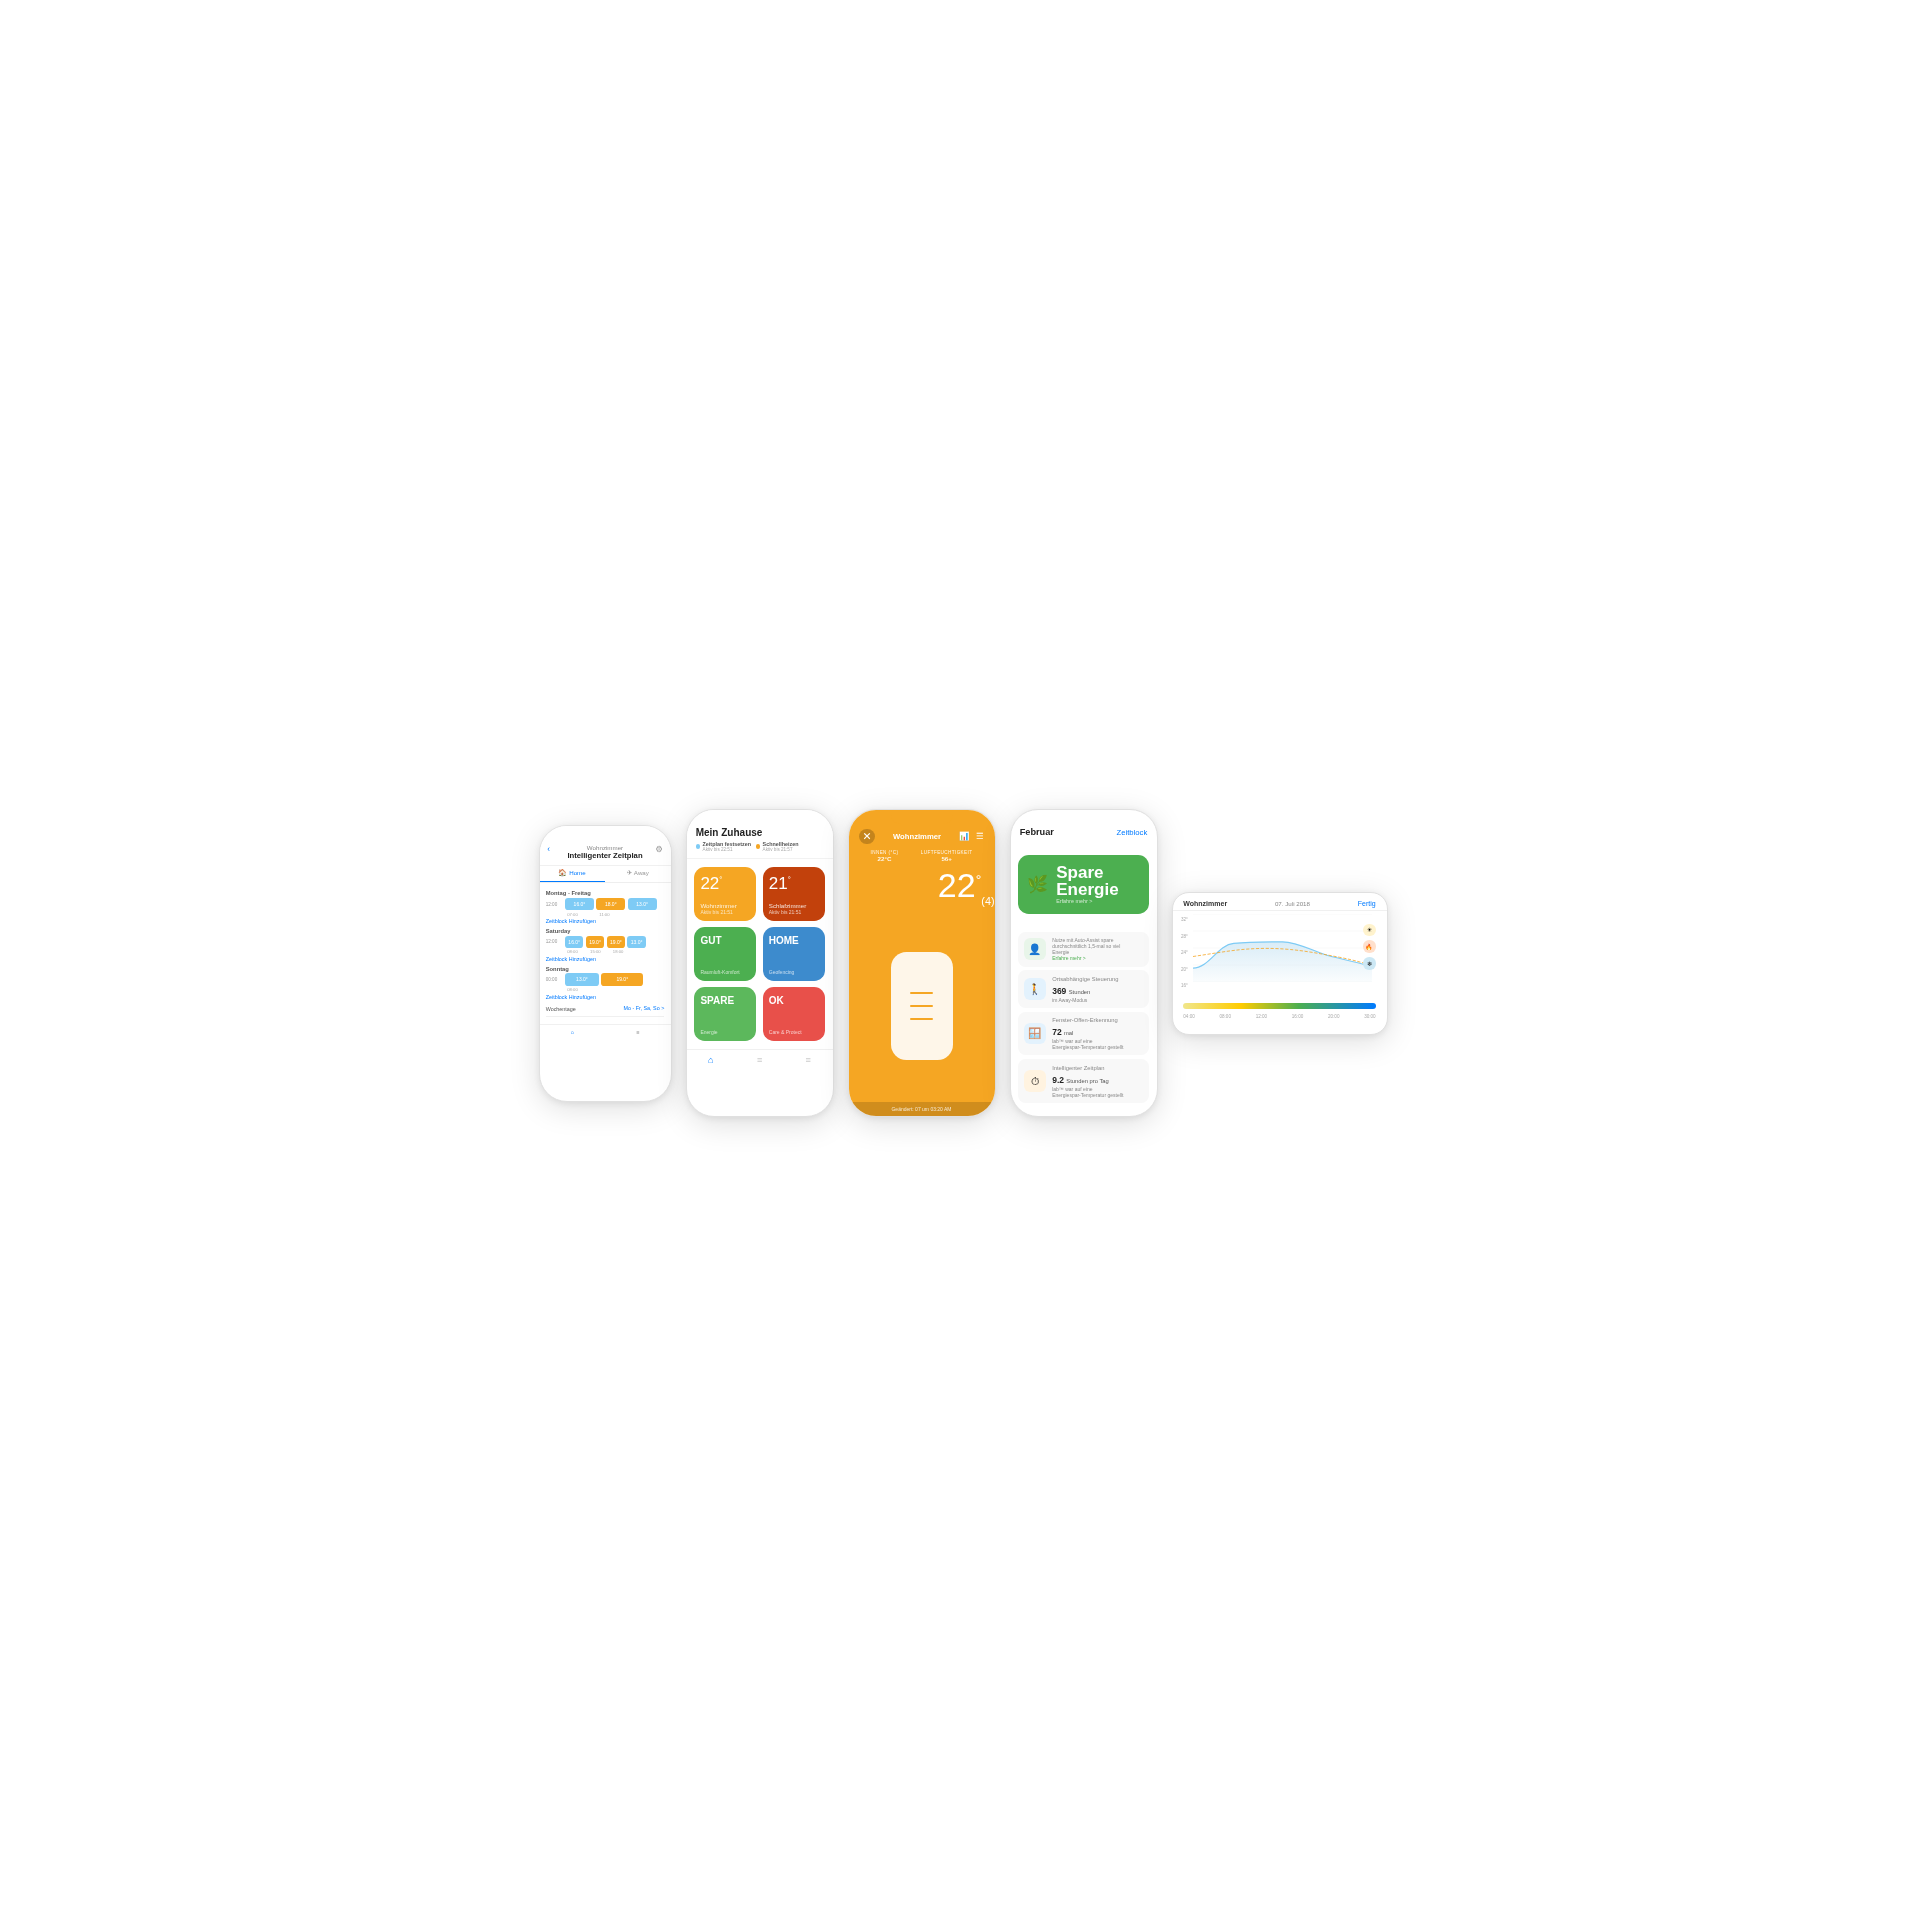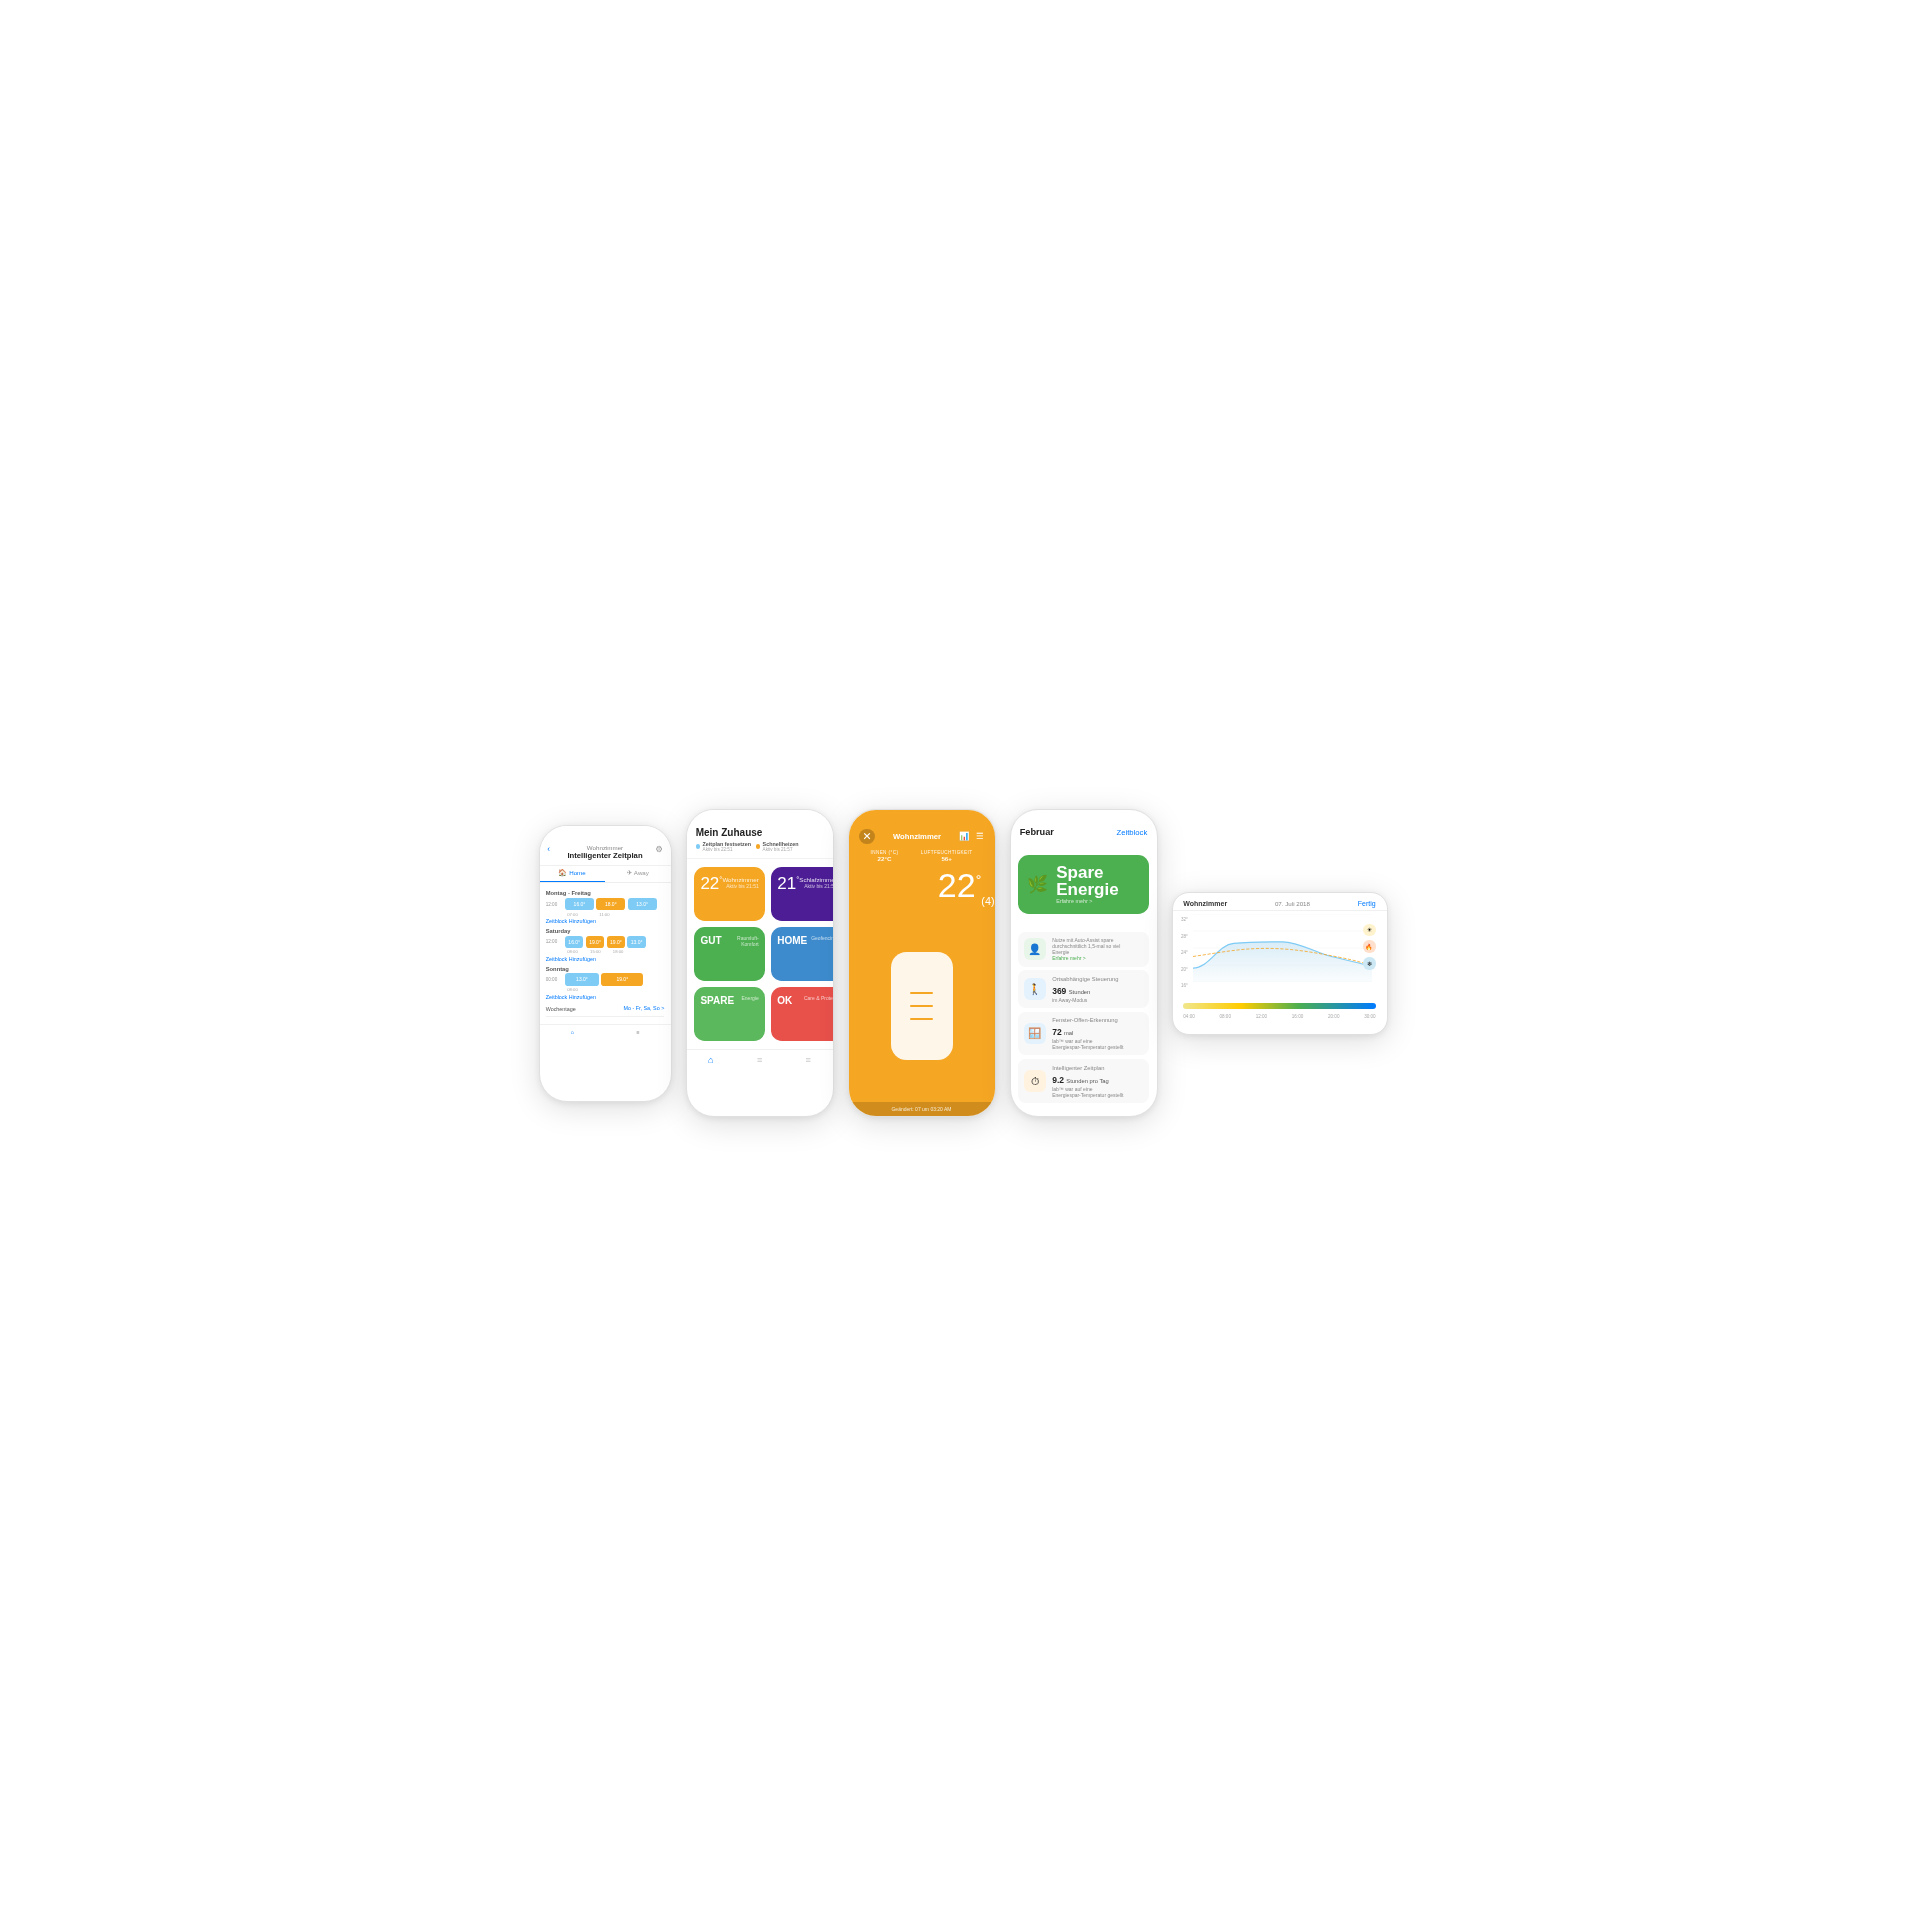--- a/index.html
+++ b/index.html
@@ -103,22 +103,22 @@
     .p2-title { font-size: 10px; font-weight: 700; color: #222; }
     .p2-subtitle-row { display: flex; gap: 4.6px; margin-top: 3.1px; }
     .p2-sub-badge {
       display: flex; align-items: center; gap: 2.3px;
       font-size: 5.4px; color: #555;
     }
     .p2-sub-dot { width: 4.6px; height: 4.6px; border-radius: 50%; }
     .p2-grid { display: grid; grid-template-columns: 1fr 1fr; gap: 6.2px; padding: 7.7px; }
     .p2-card {
       border-radius: 10.8px; padding: 7.7px 6.2px 6.2px;
-      display: flex; flex-direction: row; justify-content: space-between;
-      min-height: 54px; position: relative; text-align: right;
+      display: flex; flex-direction: column; justify-content: space-between;
+      min-height: 54px; position: relative;
     }
     .p2-card-temp { font-size: 17px; font-weight: 300; color: #fff; line-height: 1; }
     .p2-card-temp sup { font-size: 7.7px; font-weight: 400; }
     .p2-card-label { font-size: 6.2px; color: rgba(255,255,255,0.85); margin-top: 1.5px; }
     .p2-card-sublabel { font-size: 5px; color: rgba(255,255,255,0.7); }
     .p2-card-big-label { font-size: 10px; font-weight: 700; color: #fff; }
     .p2-footer {
       display: flex; justify-content: space-around; padding: 4.6px 0 6.2px;
       border-top: 0.8px solid #f0f0f0;
     }
@@ -321,21 +321,21 @@
       <div class="p2-grid">
 
         <div class="p2-card" style="background:#f5a623;">
           <div class="p2-card-temp">22<sup>°</sup></div>
           <div>
             <div class="p2-card-label">Wohnzimmer</div>
             <div class="p2-card-sublabel">Aktiv bis 21:51</div>
           </div>
         </div>
 
-        <div class="p2-card" style="background:#4c1d95;">
+        <div class="p2-card" style="background:#c2410c;">
           <div class="p2-card-temp">21<sup>°</sup></div>
           <div>
             <div class="p2-card-label">Schlafzimmer</div>
             <div class="p2-card-sublabel">Aktiv bis 21:51</div>
           </div>
         </div>
 
         <div class="p2-card" style="background:#4caf50;">
           <div class="p2-card-big-label">GUT</div>
           <div class="p2-card-sublabel">Raumluft-Komfort</div>

